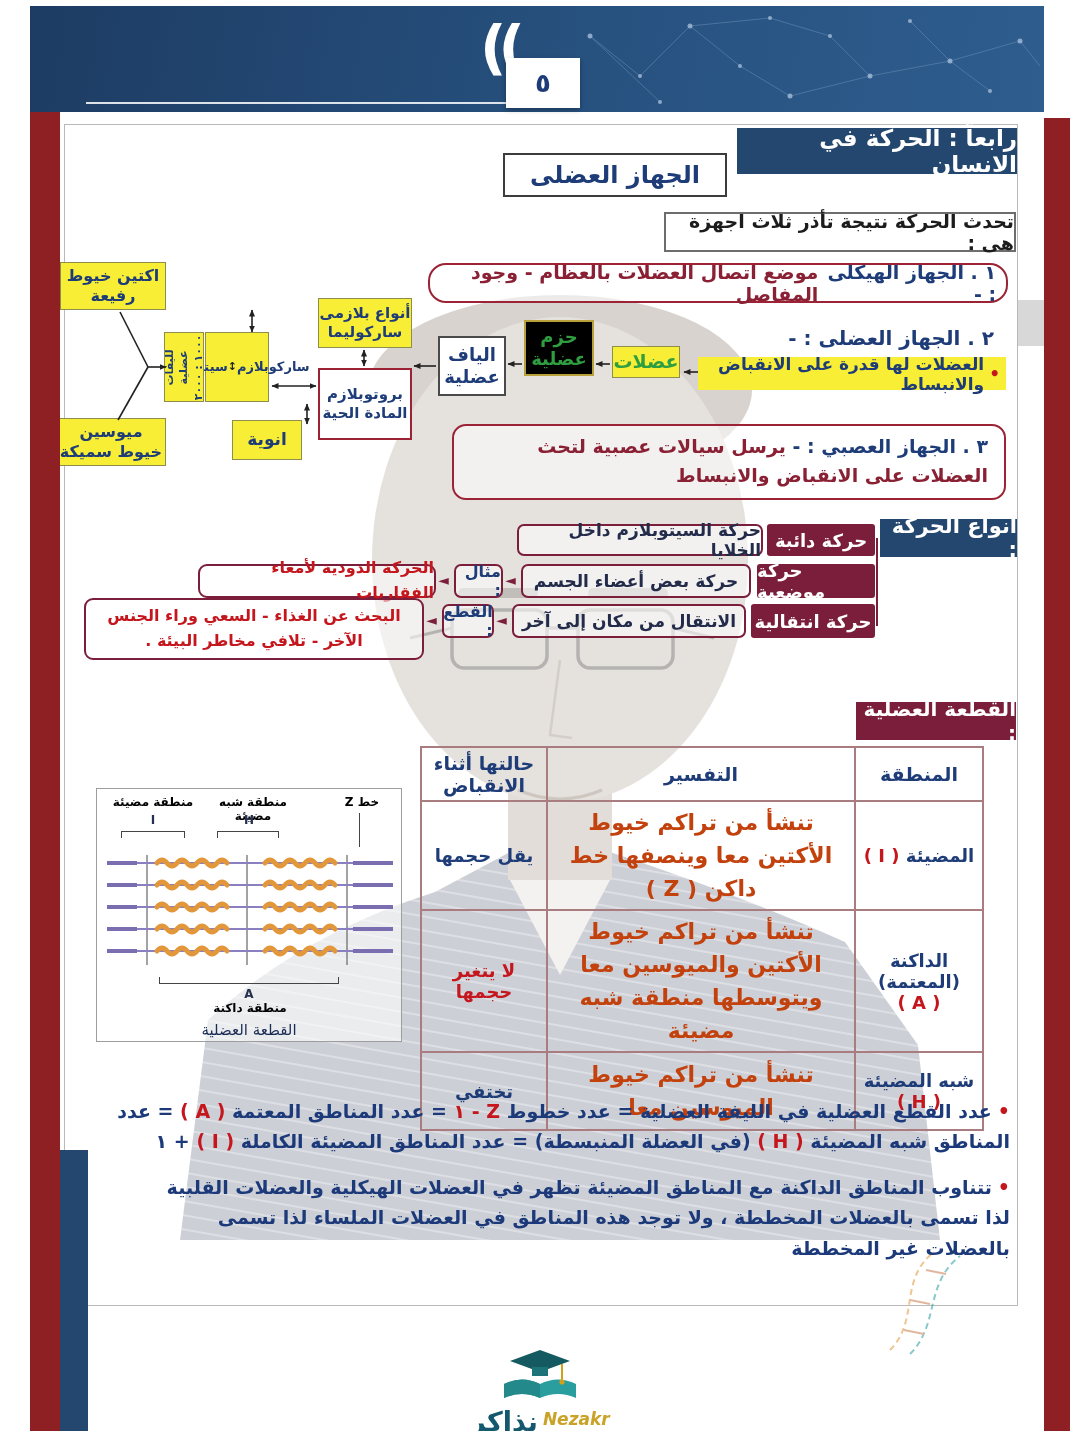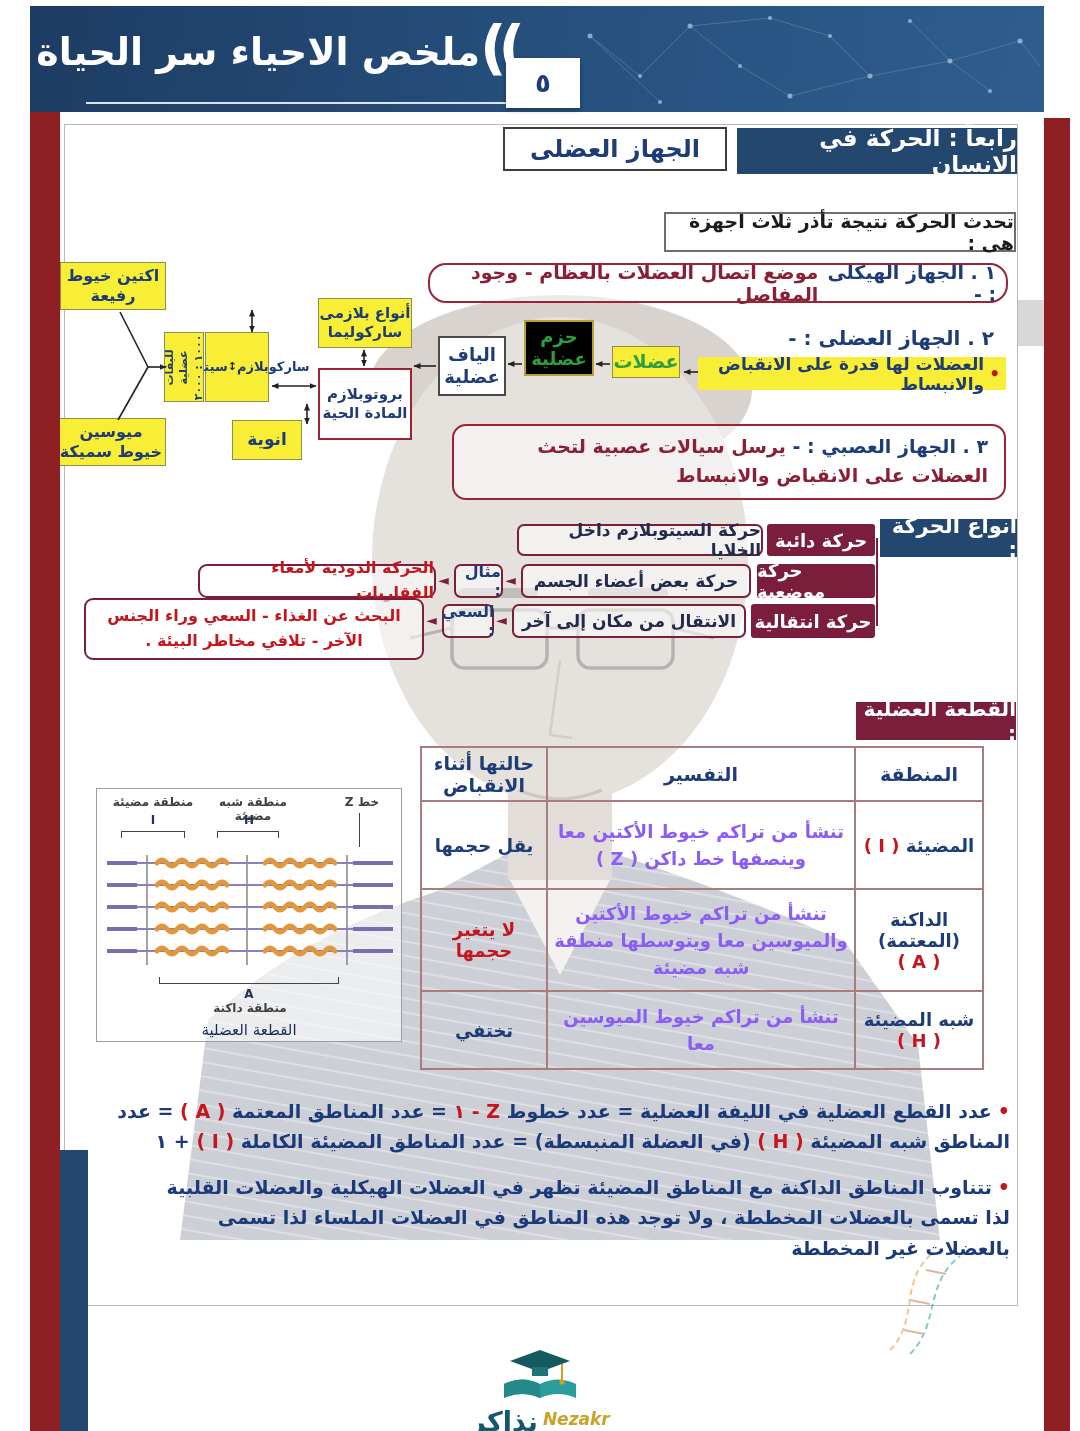--- a/index.html
+++ b/index.html
@@ -26,21 +26,21 @@
   .banner-underline{left:56px;top:96px;width:446px;border-top:2px solid rgba(255,255,255,.85)}
   .arcs{left:450px;top:8px;font-size:58px;color:#fff;font-weight:bold;direction:ltr;letter-spacing:-8px}
   .pagenum{left:506px;top:58px;width:74px;height:50px;background:#fff;
            box-shadow:0 2px 5px rgba(0,0,0,.3);color:#1e3c78;font-size:26px;font-weight:bold;z-index:5}
   .sidebar-red{background:#8e2023;z-index:4}
   .bar-navy{left:60px;top:1150px;width:28px;height:281px;background:#24476f;z-index:4}
   .frame{left:64px;top:124px;width:954px;height:1182px;border:1px solid #b9b9b9;z-index:1}
   
   .sec-title{left:737px;top:128px;width:280px;height:46px;background:#24476f;color:#fff;
              font-size:23px;font-weight:bold;z-index:2}
-  .sec-sub{left:503px;top:127px;width:224px;height:44px;background:#fff;border:2px solid #3c3c3c;
+  .sec-sub{left:503px;top:153px;width:224px;height:44px;background:#fff;border:2px solid #3c3c3c;
            color:#1e3c78;font-size:24px;font-weight:bold;z-index:2}
   .intro{left:664px;top:212px;width:352px;height:40px;border:2px solid #6d6d6d;background:rgba(255,255,255,.75);
          color:#1c1c1c;font-size:19px;font-weight:bold;z-index:2}
   
   .sysbox{border:2px solid #9b2335;border-radius:18px;background:rgba(255,255,255,.55);
           font-size:19px;font-weight:bold;z-index:2}
   .sys1{left:428px;top:263px;width:580px;height:40px;padding:0 10px}
   .sys2-label{left:748px;top:326px;width:246px;height:30px;font-size:20px;font-weight:bold;z-index:2}
   .sys2-line{left:698px;top:357px;width:308px;height:33px;font-size:17px;font-weight:bold;
              padding:0 6px;z-index:2}
@@ -78,27 +78,27 @@
   .sd-title{left:856px;top:702px;width:160px;height:38px;background:#7b1e3c;color:#fff;
             font-size:20px;font-weight:bold;z-index:2}
   .sd-def{left:288px;top:705px;width:566px;height:33px;background:#f8ee35;font-size:18px;font-weight:bold;
           direction:rtl;text-align:right;padding:4px 8px 0 0;z-index:2}
   
   .tblwrap{left:420px;top:746px;z-index:2}
   table.tbl{border-collapse:collapse;direction:rtl;table-layout:fixed;width:562px}
   .tbl th,.tbl td{border:2px solid #a97c80;text-align:center;vertical-align:middle;padding:4px 6px}
   .tbl th{color:#1e3c78;font-size:19px;font-weight:bold;height:54px}
   .td-region{color:#1e3c78;font-size:18px;font-weight:bold}
-  .td-expl{color:#8b5cf6;font-size:18px;font-weight:bold;line-height:1.5}
+  .td-expl{color:#c2410c;font-size:22px;font-weight:bold;line-height:1.5}
   .td-state{font-size:18px;font-weight:bold}
   .h-r1{height:88px}.h-r2{height:102px}.h-r3{height:78px}
   
   .dg{left:96px;top:788px;width:306px;height:254px;border:1px solid #9d9d9d;
       background:rgba(255,255,255,.6);z-index:2}
-  .dg-lbl{position:absolute;font-size:12px;font-weight:bold;color:#404040;text-align:center;direction:rtl}
+  .dg-lbl{position:absolute;font-size:12px;font-weight:bold;color:#000000;text-align:center;direction:rtl}
   .dg-letter{position:absolute;font-size:12px;font-weight:bold;color:#26304f;text-align:center}
   .bracket-dn{position:absolute;height:7px;border:1.5px solid #444;border-bottom:none}
   .bracket-up{position:absolute;height:7px;border:1.5px solid #444;border-top:none}
   .dg-zline{position:absolute;border-left:1.5px solid #444}
   .dg-caption{position:absolute;left:0;width:100%;top:232px;text-align:center;font-size:15px;
               font-weight:normal;color:#1a2b55}
   
   .note{direction:rtl;text-align:right;font-size:19px;font-weight:bold;line-height:1.6;z-index:2}
   .note .bullet{color:#c5161d;margin-left:6px}
   
@@ -162,21 +162,20 @@
           <circle cx="260" cy="30" r="2"></circle>
         <circle cx="300" cy="70" r="2.5"></circle>
           <circle cx="340" cy="15" r="2"></circle>
           <circle cx="380" cy="55" r="2.5"></circle>
         <circle cx="420" cy="85" r="2"></circle>
           <circle cx="450" cy="35" r="2.5"></circle>
           <circle cx="200" cy="12" r="2"></circle>
         <circle cx="90" cy="96" r="2"></circle>
       </g>
     </svg>
-    <div class="abs banner-title">ملخص الاحياء سر الحياة</div>
     <span class="abs arcs">((</span>
     <div class="abs banner-underline"></div>
   </div>
   <div class="abs pagenum flex">٥</div>
 
   <div class="abs sidebar-red" style="left:30px;top:112px;width:30px;height:1319px"></div>
   <div class="abs sidebar-red" style="left:1044px;top:118px;width:26px;height:1313px"></div>
   <div class="abs bar-navy"></div>
 
   <div class="abs frame"></div>
@@ -253,21 +252,21 @@
   <div class="abs mv-name flex" style="left:757px;top:564px;width:118px;height:34px">حركة موضعية</div>
   <div class="abs mv-desc flex rtl" style="left:521px;top:564px;width:230px;height:34px">حركة بعض أعضاء الجسم</div>
   <span class="abs mv-arrow" style="left:505px;top:572px">◄</span>
   <div class="abs mv-conn flex rtl" style="left:454px;top:564px;width:49px;height:34px">مثال :</div>
   <span class="abs mv-arrow" style="left:438px;top:572px">◄</span>
   <div class="abs mv-detail flex rtl" style="left:198px;top:564px;width:238px;height:34px">الحركة الدودية لأمعاء الفقاريات</div>
 
   <div class="abs mv-name flex" style="left:751px;top:604px;width:124px;height:34px">حركة انتقالية</div>
   <div class="abs mv-desc flex rtl" style="left:512px;top:604px;width:234px;height:34px">الانتقال من مكان إلى آخر</div>
   <span class="abs mv-arrow" style="left:496px;top:612px">◄</span>
-  <div class="abs mv-conn flex rtl" style="left:442px;top:604px;width:52px;height:34px">السعي :</div>
+  <div class="abs mv-conn flex rtl" style="left:442px;top:604px;width:52px;height:34px">القطع :</div>
   <span class="abs mv-arrow" style="left:426px;top:612px">◄</span>
   <div class="abs mv-detail flex rtl ctr" style="left:84px;top:598px;width:340px;height:62px;padding:0 8px">البحث عن الغذاء - السعي وراء الجنس الآخر - تلافي مخاطر البيئة .</div>
 
   <div class="abs sd-title flex rtl">القطعة العضلية :</div>
 
   <div class="abs tblwrap">
     <table class="tbl">
       <colgroup>
           <col style="width:128px">
           <col style="width:308px">

